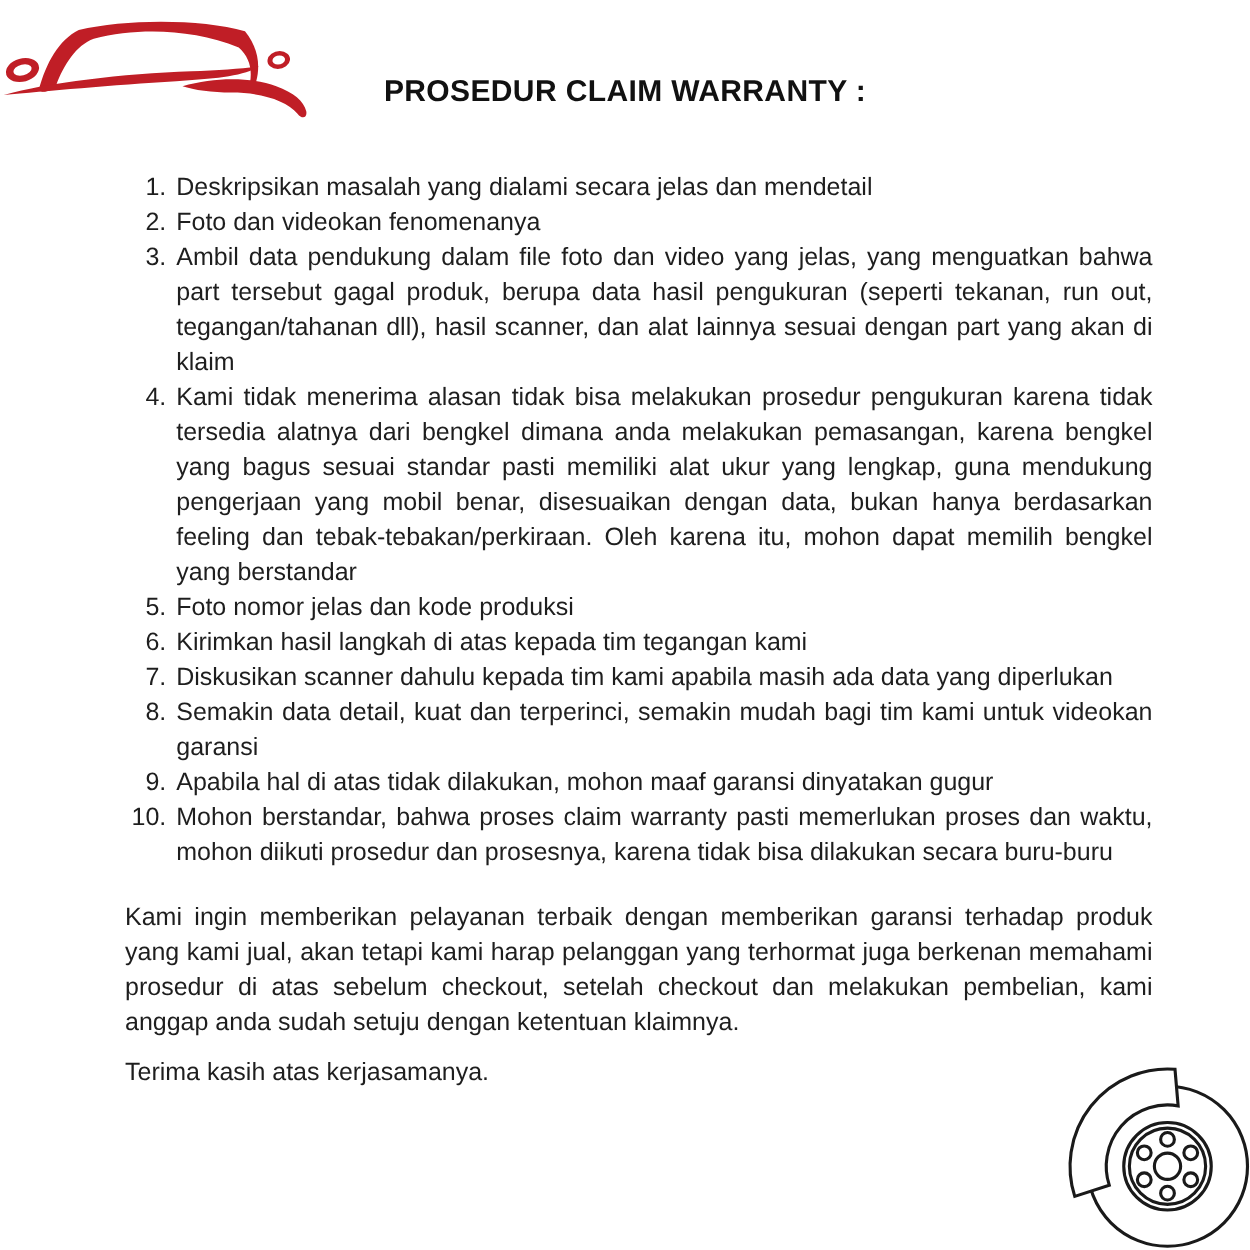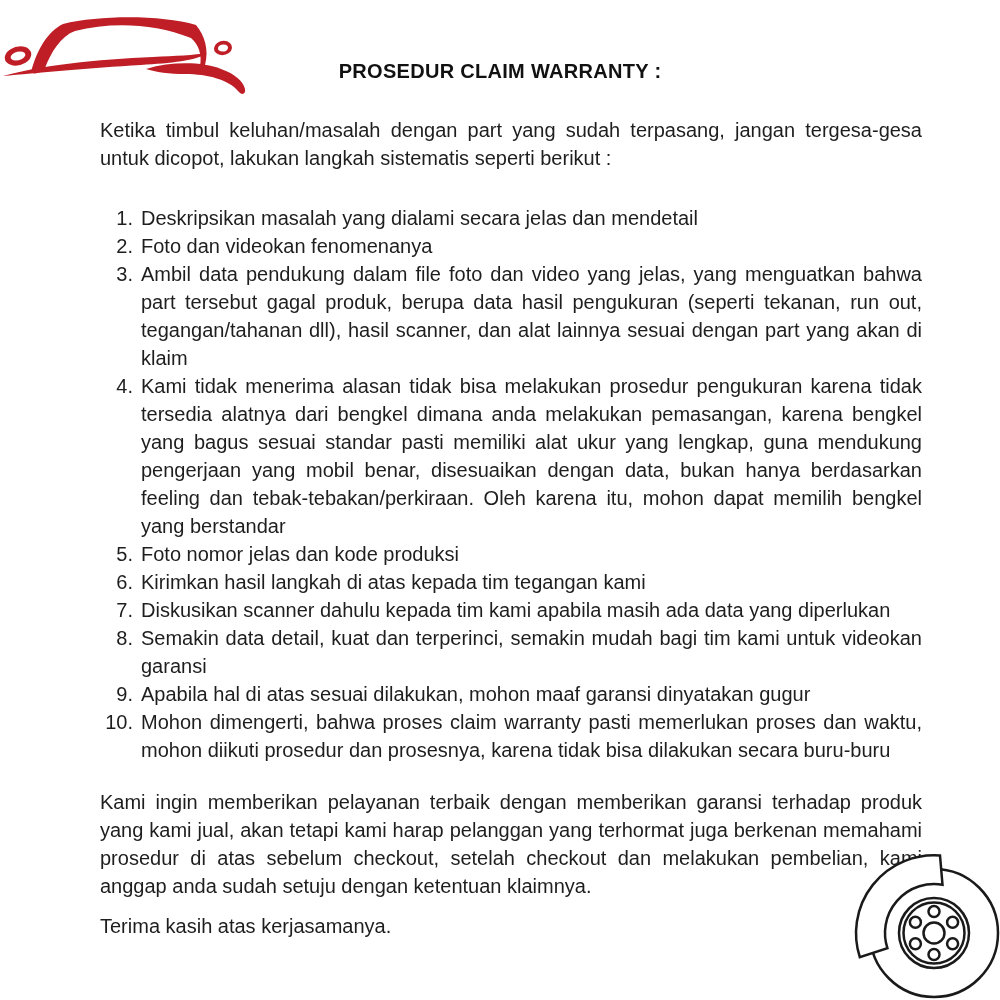--- a/index.html
+++ b/index.html
@@ -9,21 +9,21 @@
     font-family:"Liberation Sans", sans-serif;
     color:#1e1e1e;
     position:relative;
     overflow:hidden;
   }
   .header { position:relative; height:104px; }
   .logo-wrap { position:absolute; left:3px; top:12px; width:250px; height:95px; }
   .page-title {
     position:absolute; left:0; right:0; top:60px;
     text-align:center;
-    font-size:20px; font-weight:700; letter-spacing:0.3px;
+    font-size:24px; font-weight:700; letter-spacing:0.3px;
     color:#111111;
   }
   .content {
     margin:0 78px 0 100px;
     font-size:20px; line-height:28px;
   }
   .intro { margin:12px 0 0 0; text-align:justify; }
   .steps { list-style:none; margin:32px 0 0 0; padding:0; }
   .step { display:flex; }
   .step .num { flex:none; width:33px; text-align:right; }
@@ -54,21 +54,20 @@
 
       <path d="M143,57 C170,49 200,50 218,57 C232,62 240,69 242,77
                C243,82 239,84 235,79 C226,68 205,62 182,62
                C167,62 152,60 143,57 Z" fill="#C01E26"></path>
     </svg>
   </div>
   <div class="page-title">PROSEDUR CLAIM WARRANTY :</div>
 </div>
 
 <div class="content">
-  <p class="intro">Ketika timbul keluhan/masalah dengan part yang sudah terpasang, jangan tergesa-gesa untuk dicopot, lakukan langkah sistematis seperti berikut :</p>
 
   <ol class="steps">
     <li class="step">
       <span class="num">1.</span>
       <span class="txt">Deskripsikan masalah yang dialami secara jelas dan mendetail</span>
     </li>
     <li class="step">
       <span class="num">2.</span>
       <span class="txt">Foto dan videokan fenomenanya</span>
     </li>
@@ -91,25 +90,25 @@
     <li class="step">
       <span class="num">7.</span>
       <span class="txt">Diskusikan scanner dahulu kepada tim kami apabila masih ada data yang diperlukan</span>
     </li>
     <li class="step">
       <span class="num">8.</span>
       <span class="txt">Semakin data detail, kuat dan terperinci, semakin mudah bagi tim kami untuk videokan garansi</span>
     </li>
     <li class="step">
       <span class="num">9.</span>
-      <span class="txt">Apabila hal di atas sesuai dilakukan, mohon maaf garansi dinyatakan gugur</span>
+      <span class="txt">Apabila hal di atas tidak dilakukan, mohon maaf garansi dinyatakan gugur</span>
     </li>
     <li class="step">
       <span class="num">10.</span>
-      <span class="txt">Mohon dimengerti, bahwa proses claim warranty pasti memerlukan proses dan waktu, mohon diikuti prosedur dan prosesnya, karena tidak bisa dilakukan secara buru-buru</span>
+      <span class="txt">Mohon berstandar, bahwa proses claim warranty pasti memerlukan proses dan waktu, mohon diikuti prosedur dan prosesnya, karena tidak bisa dilakukan secara buru-buru</span>
     </li>
   </ol>
 
   <p class="closing">Kami ingin memberikan pelayanan terbaik dengan memberikan garansi terhadap produk yang kami jual, akan tetapi kami harap pelanggan yang terhormat juga berkenan memahami prosedur di atas sebelum checkout, setelah checkout dan melakukan pembelian, kami anggap anda sudah setuju dengan ketentuan klaimnya.</p>
   <p class="thanks">Terima kasih atas kerjasamanya.</p>
 </div>
 
 <div class="brake-wrap">
   <svg width="150" height="148" viewBox="0 0 150 148" xmlns="http://www.w3.org/2000/svg">
     <g fill="#ffffff" stroke="#1a1a1a" stroke-width="2.5">

